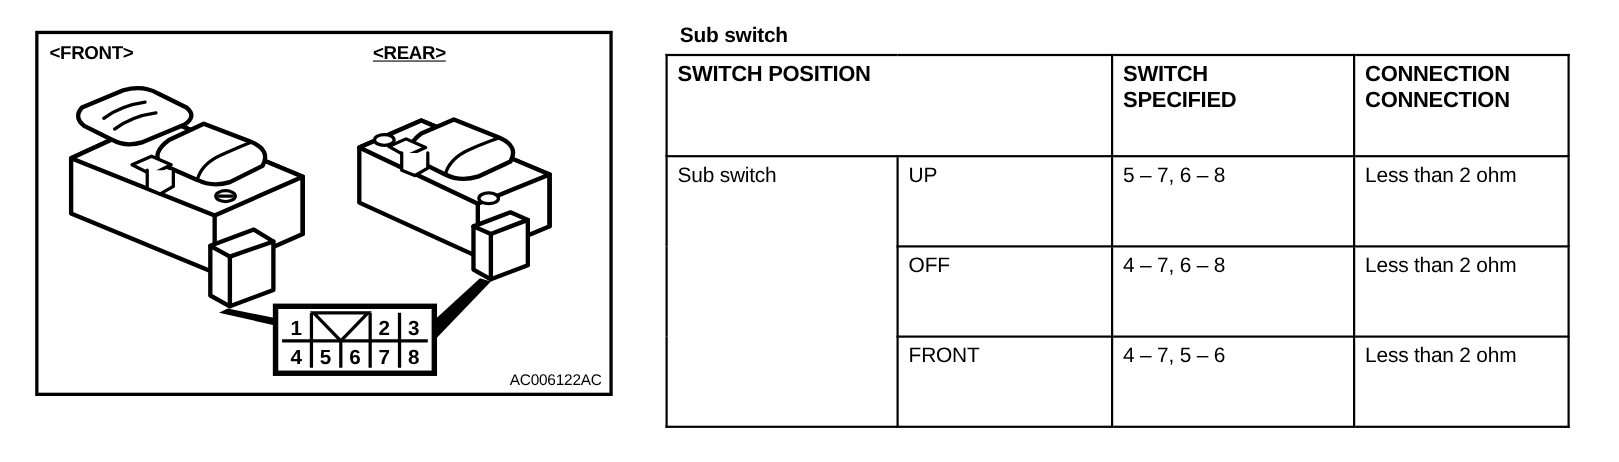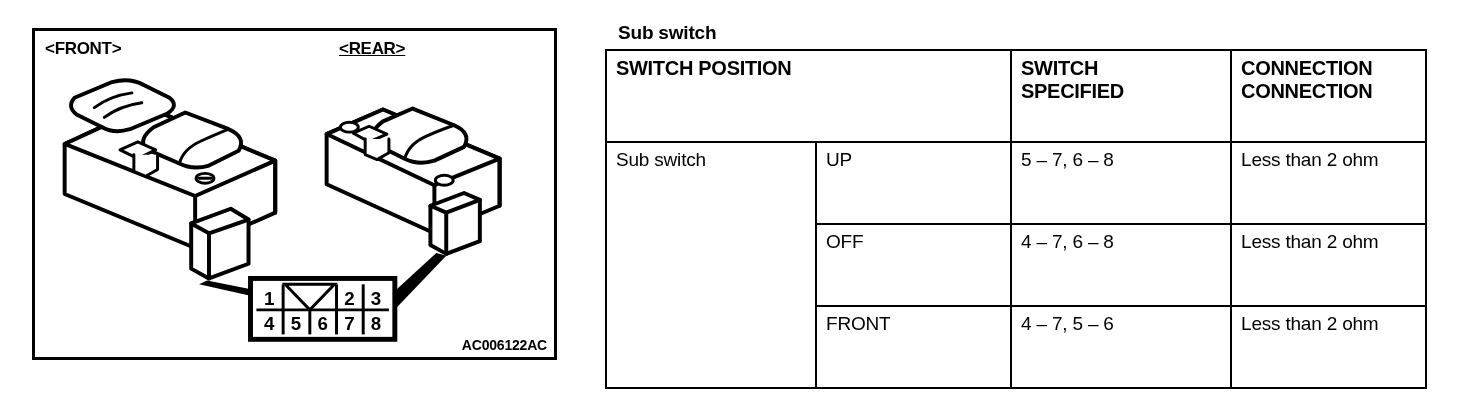--- a/index.html
+++ b/index.html
@@ -42,21 +42,21 @@
     position: absolute;
     left: 0; top: 0;
     width: 100%;
     height: 100%;
   }
 
   #part-number {
     position: absolute;
     right: 7px;
     bottom: 4px;
-    font-weight: bold;
+    font-weight: normal;
     font-size: 14px;
     letter-spacing: -0.2px;
   }
 
   
   #table-section {
     position: absolute;
     left: 605px;
     top: 22px;
     width: 820px;

